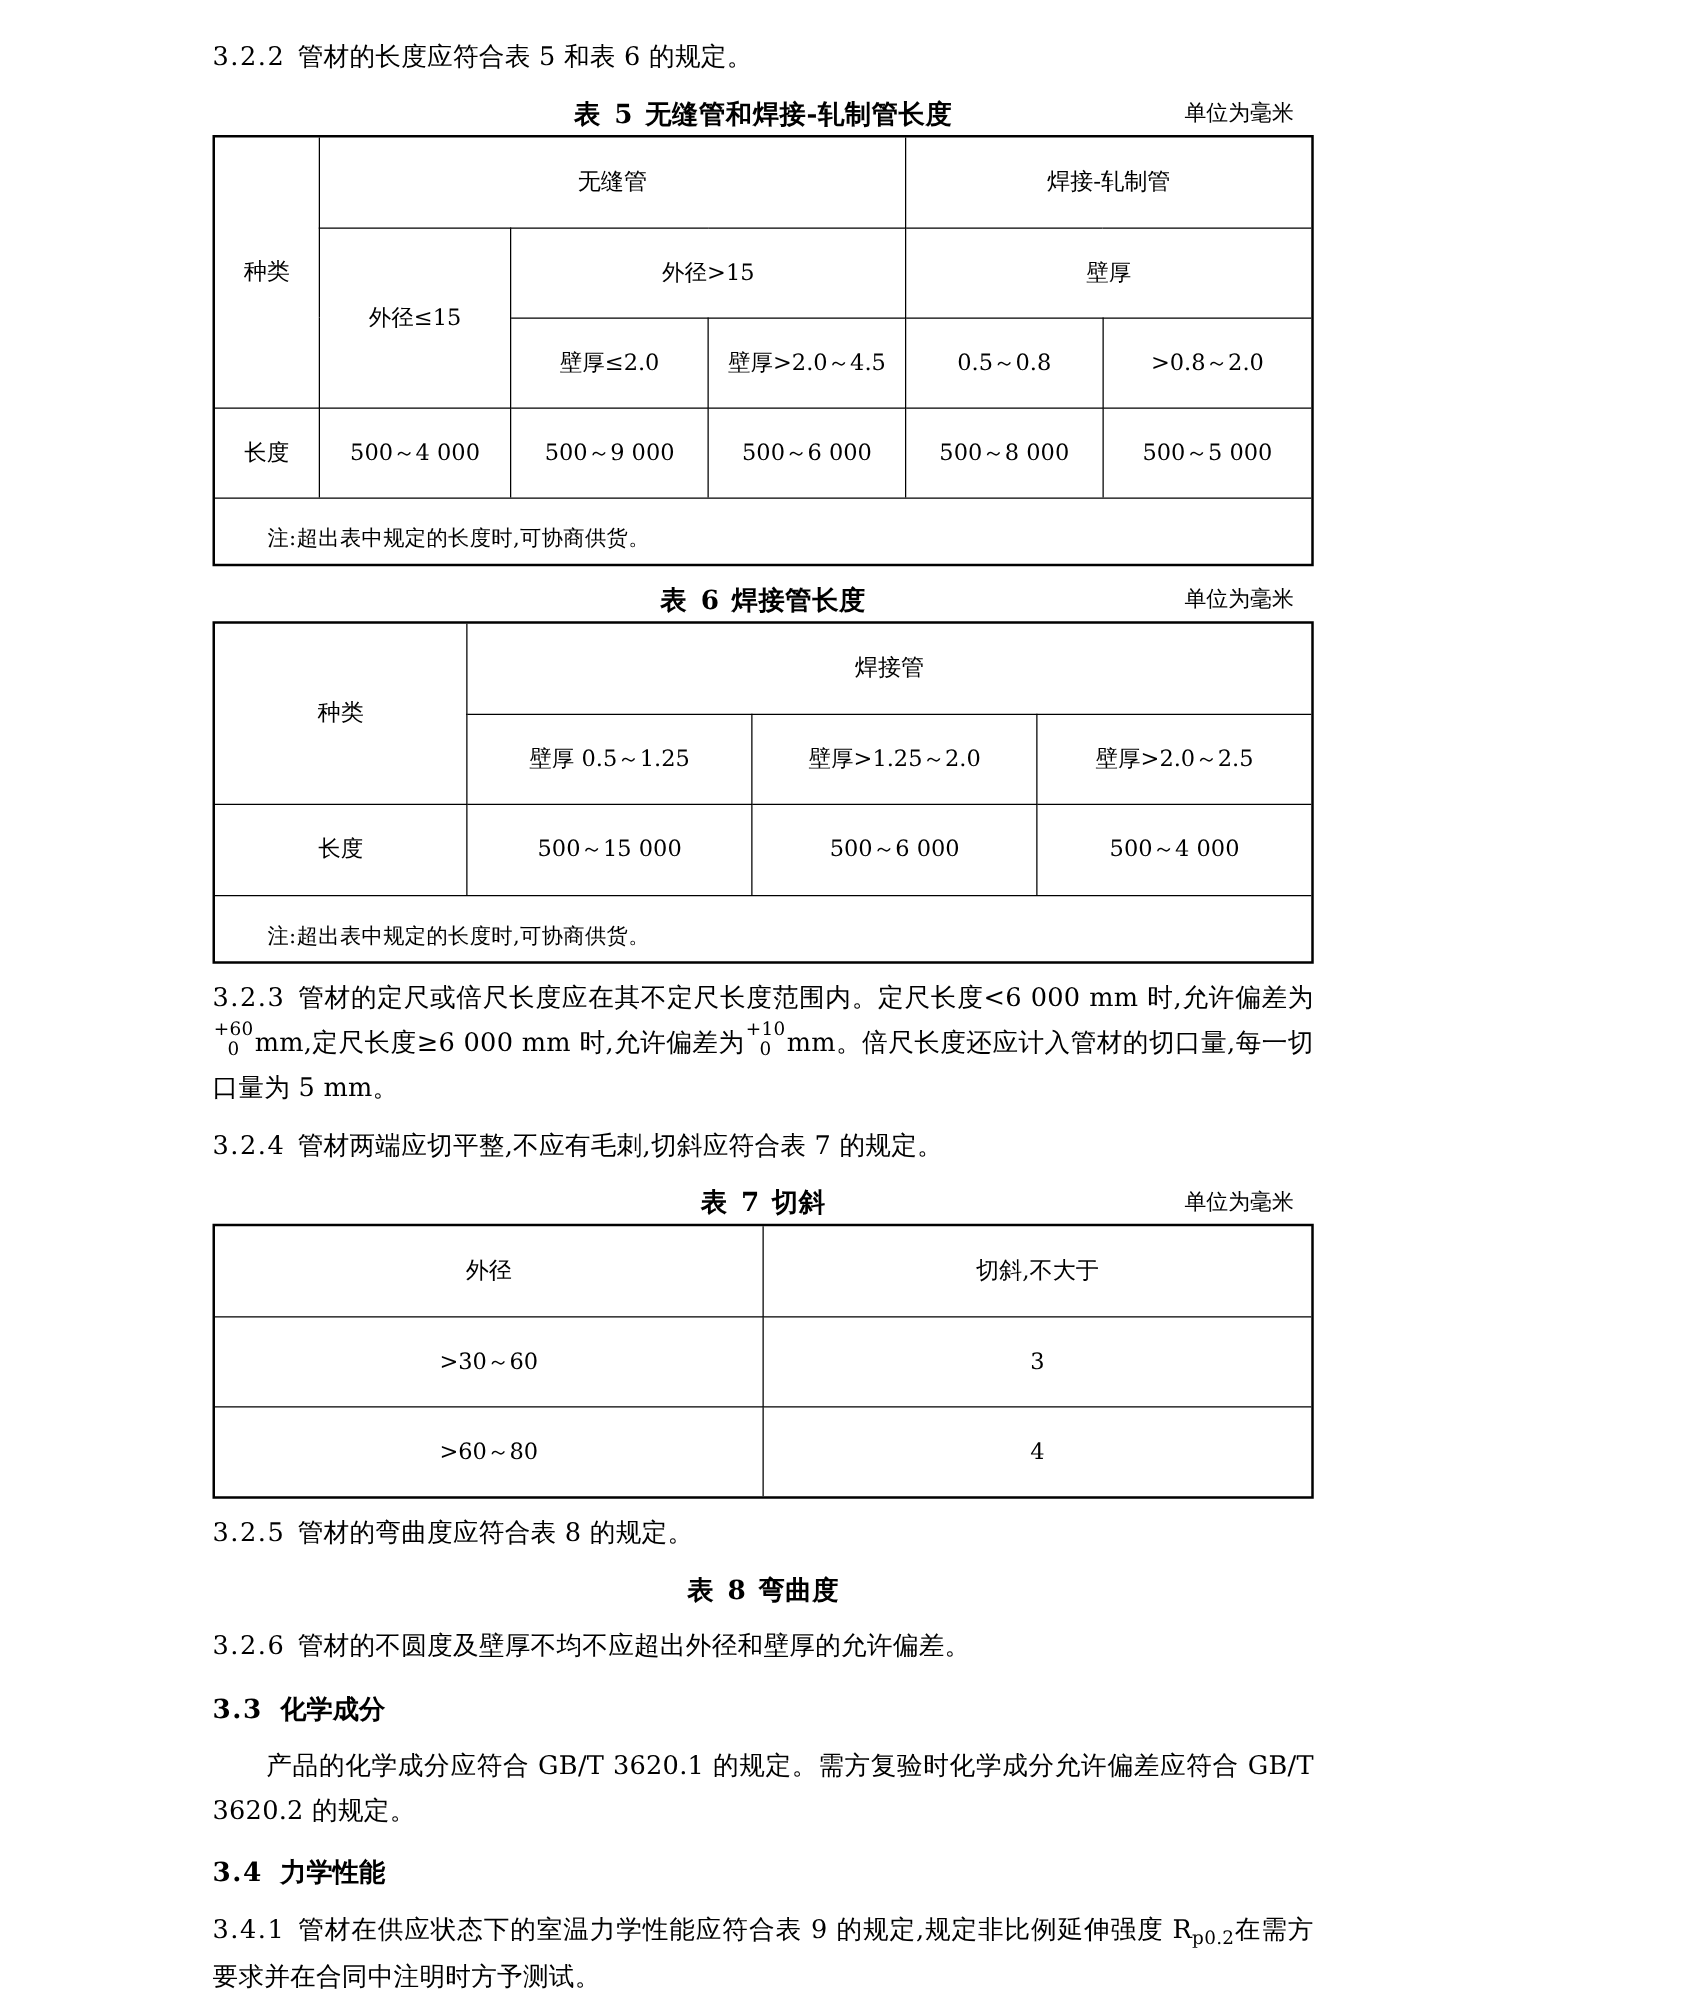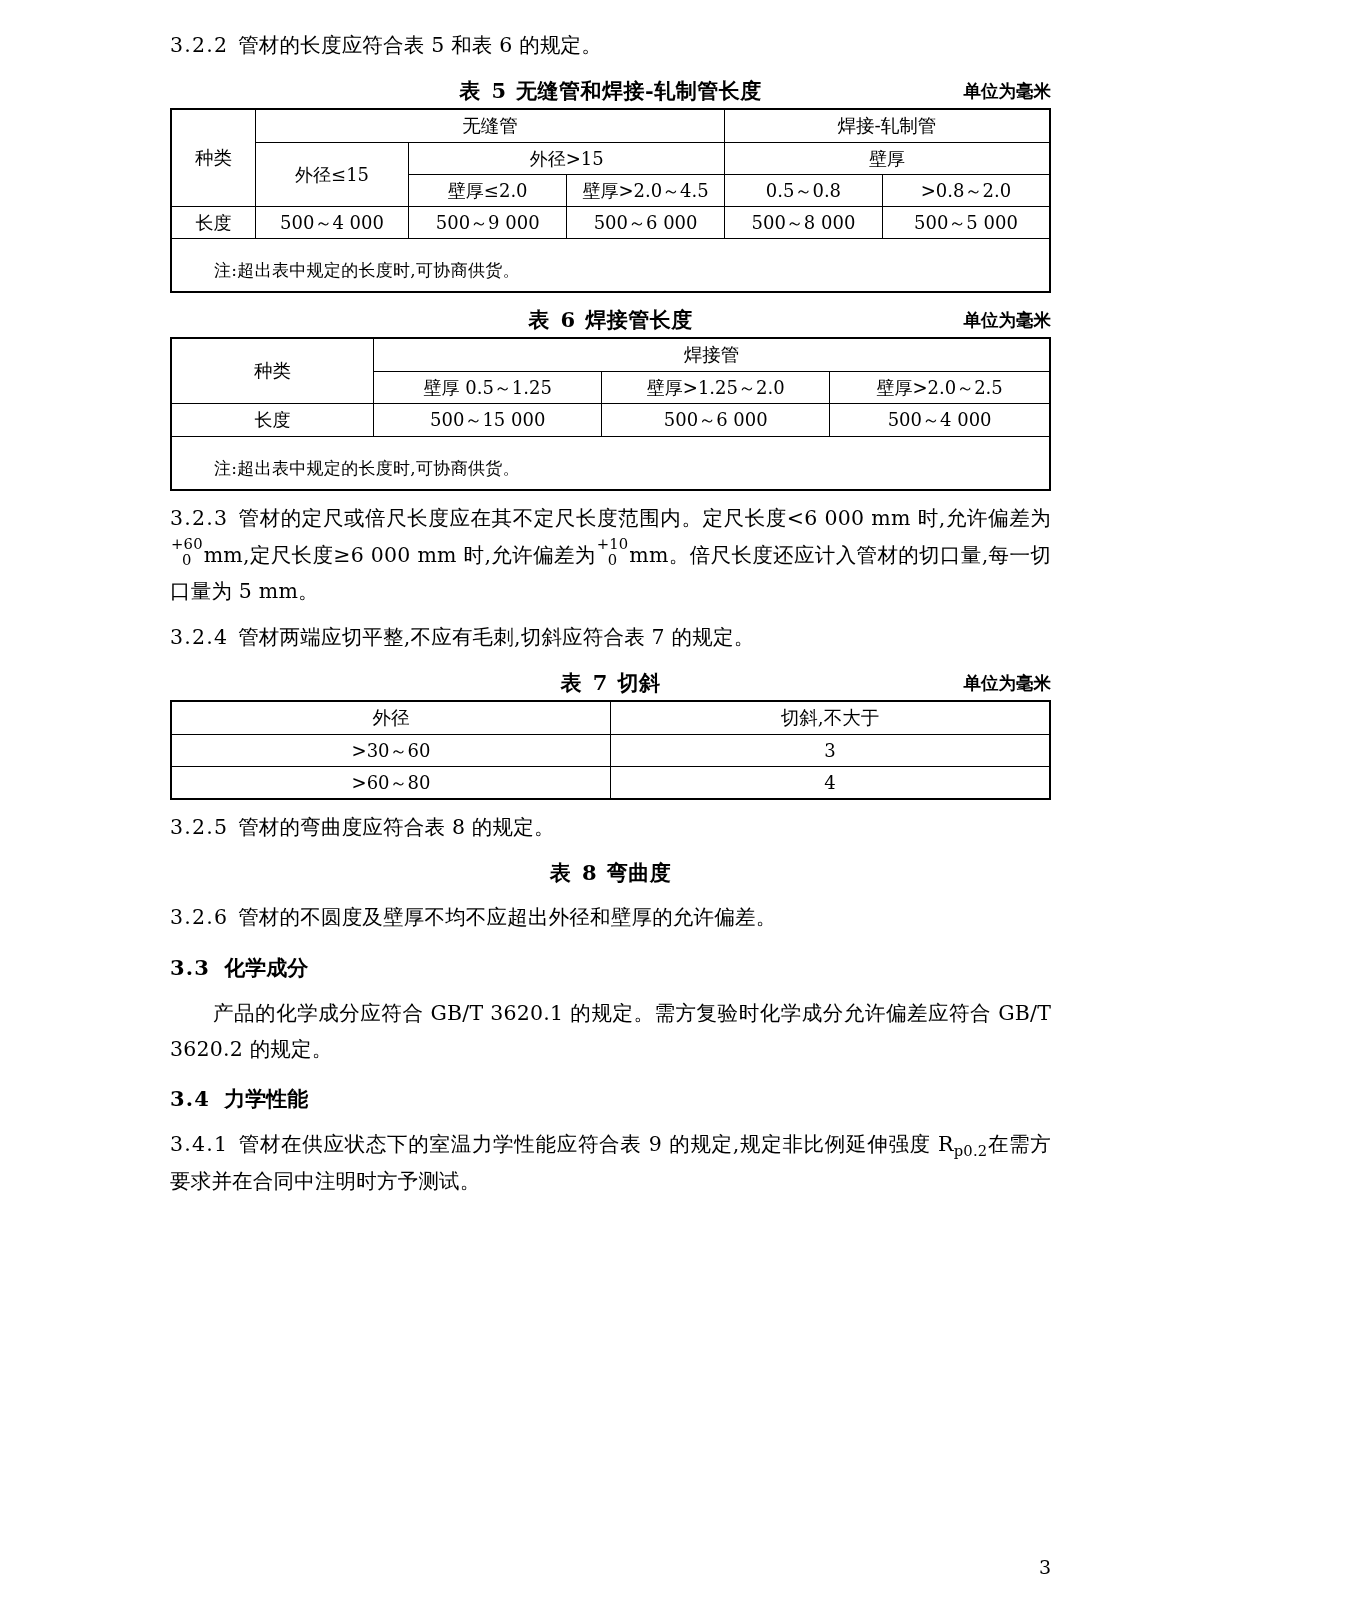--- a/index.html
+++ b/index.html
@@ -64,38 +64,38 @@
   .cap-title {
     text-align: center;
     font-size: 21px;
     font-weight: bold;
     letter-spacing: 0.5px;
     line-height: 34px;
   }
   .cap-title .tnum { margin: 0 8px 0 0; letter-spacing: 2px; }
   .cap-unit {
     position: absolute;
-    right: 0;
+    right: 16px;
     top: 0;
     font-size: 17.5px;
     line-height: 34px;
-    font-weight: bold;
+    font-weight: normal;
   }
   
   table.doc {
     width: 100%;
     border-collapse: collapse;
     font-size: 18px;
     table-layout: fixed;
   }
   table.doc td, table.doc th {
     border: 1px solid #000;
     text-align: center;
     vertical-align: middle;
-    padding: 3px 4px;
+    padding: 23px 4px;
     font-weight: normal;
     line-height: 1.4;
   }
   .tbl-wrap {
     border: 2px solid #000;
   }
   .tbl-wrap table.doc {
     border: none;
   }
   .tbl-wrap table.doc td:first-child { border-left: none; }

